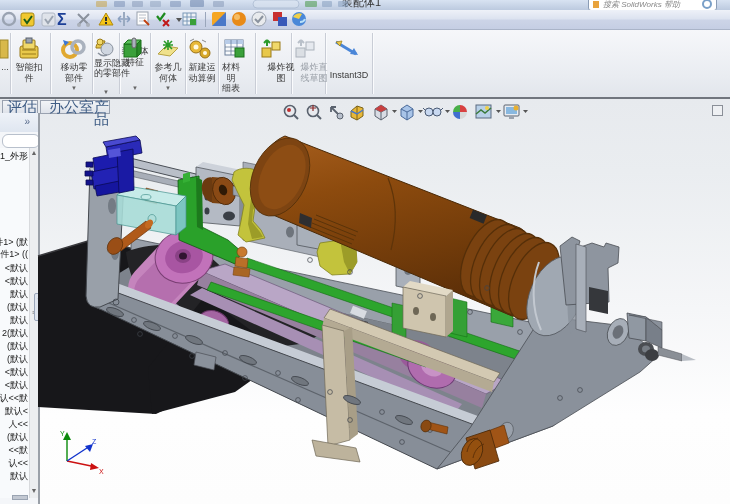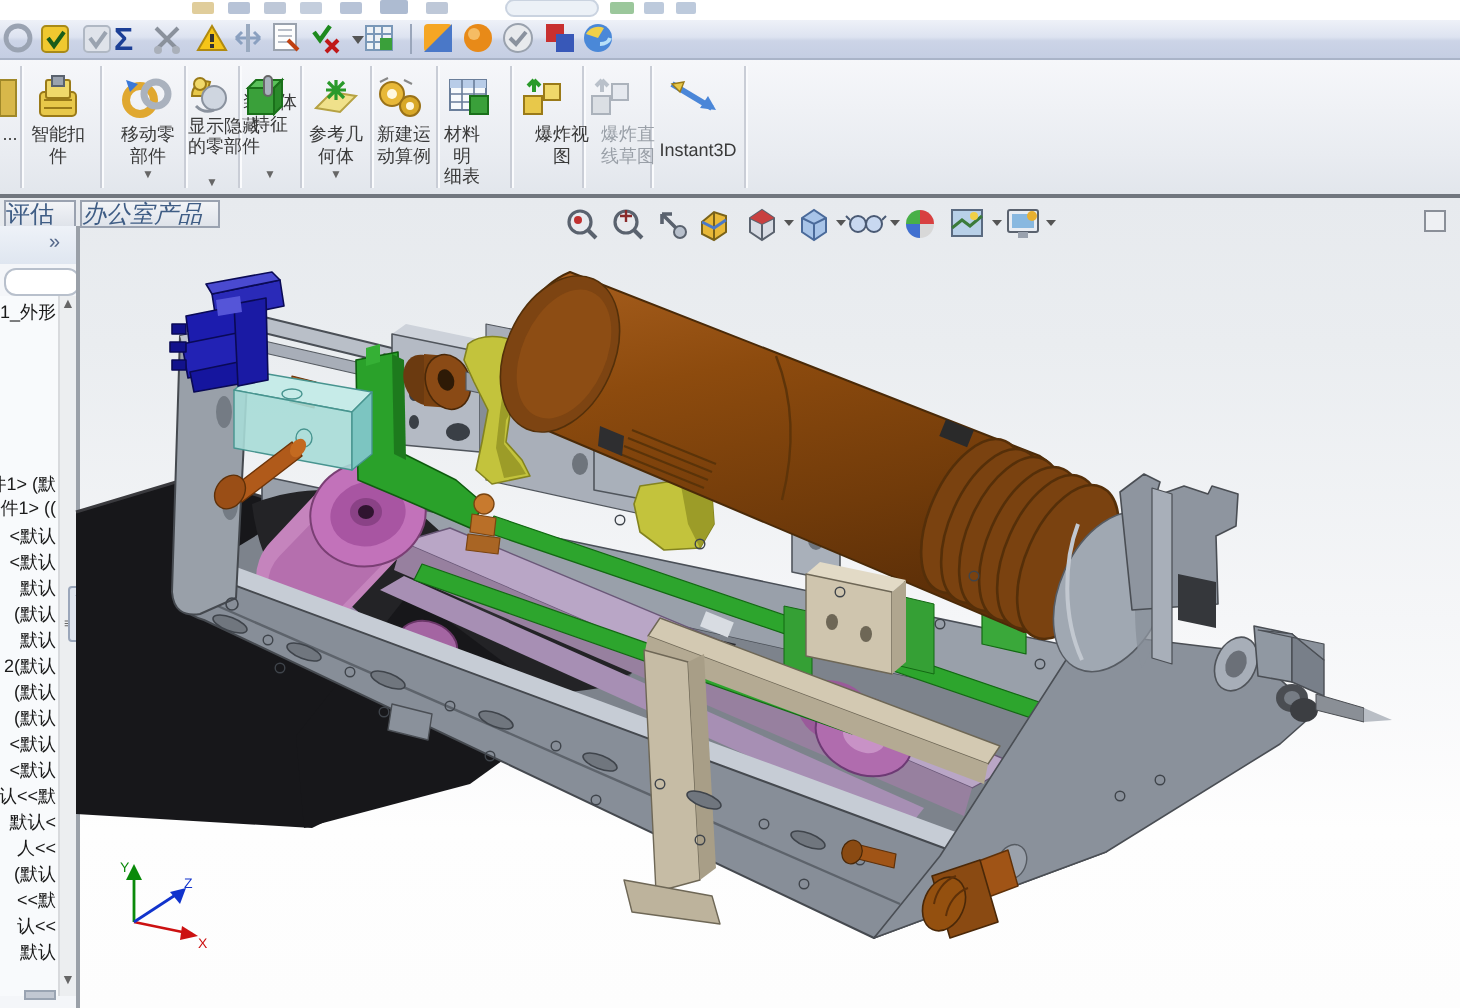--- a/index.html
+++ b/index.html
@@ -17,41 +17,49 @@
 background:linear-gradient(#eef1f8 0%,#dde3f0 45%,#ccd4e7 55%,#c5cee3 100%);
 border-bottom:1px solid #aab4c8;}
 #ribbon{position:absolute;left:0;top:30px;width:730px;height:67px;
 background:linear-gradient(#f6f7fa,#e9ecf1 70%,#e2e6ec);}
 #ribline{position:absolute;left:0;top:97px;width:730px;height:2px;background:#71767e;}
 .rtx{position:absolute;text-align:center;font-size:9px;line-height:10.5px;color:#3a3a3a;}
 .gray{color:#9aa0a8;}
 .caret{position:absolute;font-size:6px;color:#666;text-align:center;}
 .rsep{position:absolute;top:33px;width:1px;height:61px;background:#c9cdd6;border-right:1px solid #fafbfd;}
 .tab{position:absolute;top:100px;height:12px;border:1px solid #9aa2b0;
-background:linear-gradient(#f2f4f7,#dfe3ea);font-size:12px;color:#3f5d85;text-align:left;line-height:12px;}
+background:linear-gradient(#f2f4f7,#dfe3ea);font-size:15px;color:#3f5d85;text-align:right;line-height:12px;}
 #collapse{position:absolute;left:712px;top:105px;width:9px;height:9px;border:1px solid #8a8f98;
 background:#eef0f3;font-size:6px;line-height:9px;text-align:center;color:#555;}
 #panel{position:absolute;left:0;top:113px;width:38px;height:391px;background:#f4f6f9;}
 #phead{position:absolute;left:0;top:0;width:38px;height:19px;
 background:linear-gradient(#eef2f8,#dfe6f0);}
 #phead .ar{position:absolute;right:8px;top:3px;font-size:10px;color:#55688a;}
 #pfilter{position:absolute;left:2px;top:21px;width:36px;height:12px;background:#fff;
 border:1px solid #b8c0cc;border-radius:6px;}
 #ptree{position:absolute;left:0;top:35px;width:29px;height:350px;background:#f8fafc;overflow:hidden;}
 .ti{position:absolute;right:1px;font-size:9px;color:#1a1a1a;white-space:nowrap;}
 #pscroll{position:absolute;left:29px;top:35px;width:9px;height:350px;background:#eceef0;border-left:1px solid #d8dadd;}
 .sar{position:absolute;left:30px;width:8px;font-size:7px;color:#666;text-align:center;}
 #pborder{position:absolute;left:38px;top:0px;width:2px;height:391px;background:#9aa0a8;}
 #phandle{position:absolute;left:34px;top:180px;width:8px;height:26px;background:#dfe5ee;
 border:1px solid #9aa6ba;border-radius:2px;font-size:5px;color:#55688a;line-height:8px;text-align:center;}
 #msvg{position:absolute;left:0;top:0;}
 </style></head>
 <body>
 <div id="app">
 <div id="vp"></div>
+<div id="title">
+  <div id="ttext">装配体1</div>
+  <div id="search">
+        <div class="ic"></div>
+        <div class="tx">搜索 SolidWorks 帮助</div>
+        <div class="mg"></div>
+      </div>
+</div>
 <div id="qbar"></div>
 <div id="ribbon"></div>
 <div id="ribline"></div>
 <div class="rsep" style="left:10px"></div>
 <div class="rsep" style="left:50px"></div>
 <div class="rsep" style="left:92px"></div>
 <div class="rsep" style="left:119px"></div>
 <div class="rsep" style="left:150px"></div>
 <div class="rsep" style="left:185px"></div>
 <div class="rsep" style="left:218px"></div>
@@ -68,21 +76,21 @@
 <div class="rtx" style="left:186px;top:62px;width:32px">新建运<br>动算例</div>
 <div class="rtx" style="left:220px;top:62px;width:22px">材料明<br>细表</div>
 <div class="rtx" style="left:257px;top:62px;width:48px">爆炸视<br>图</div>
 <div class="rtx gray" style="left:291px;top:62px;width:46px">爆炸直<br>线草图</div>
 <div class="rtx" style="left:324px;top:70px;width:50px">Instant3D</div>
 <div class="caret" style="left:64px;top:85px;width:20px">▼</div>
 <div class="caret" style="left:96px;top:89px;width:20px">▼</div>
 <div class="caret" style="left:125px;top:85px;width:20px">▼</div>
 <div class="caret" style="left:158px;top:85px;width:20px">▼</div>
 <div class="tab" style="left:2px;width:34px;">评估</div>
-<div class="tab" style="left:40px;width:68px;font-style:italic;">办公室产品</div>
+<div class="tab" style="left:40px;width:68px;">办公室产品</div>
 <div id="collapse"></div>
 <div id="panel">
  <div id="phead">
         <span class="ar">»</span>
       </div>
  <div id="pfilter"></div>
  <div id="ptree">
   <div class="ti" style="top:2px">零件1_外形</div>
   <div class="ti" style="top:88px">件1&gt; (默</div>
   <div class="ti" style="top:100px">件1&gt; ((</div>

